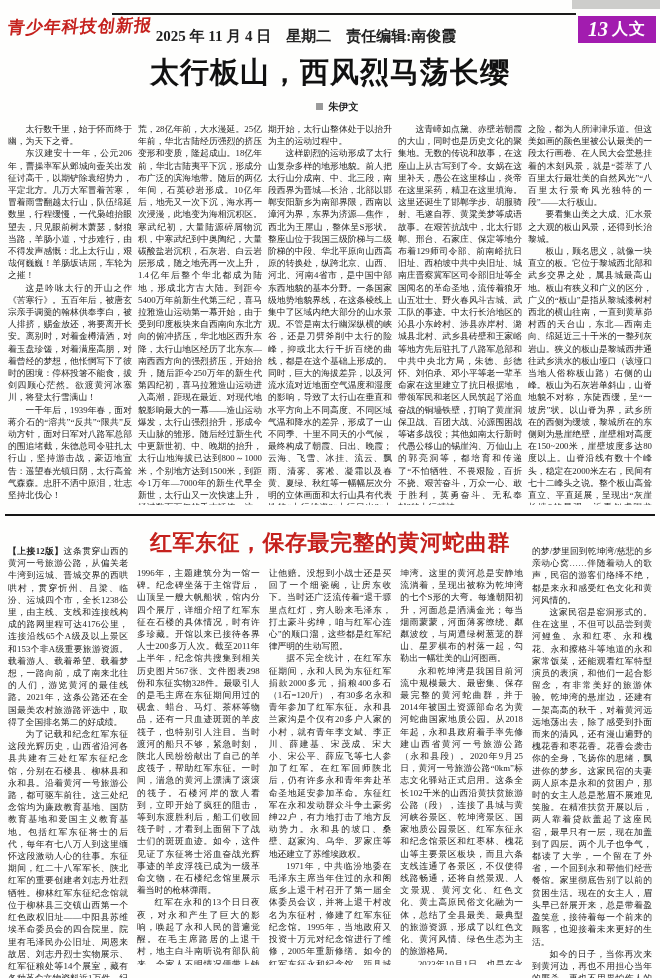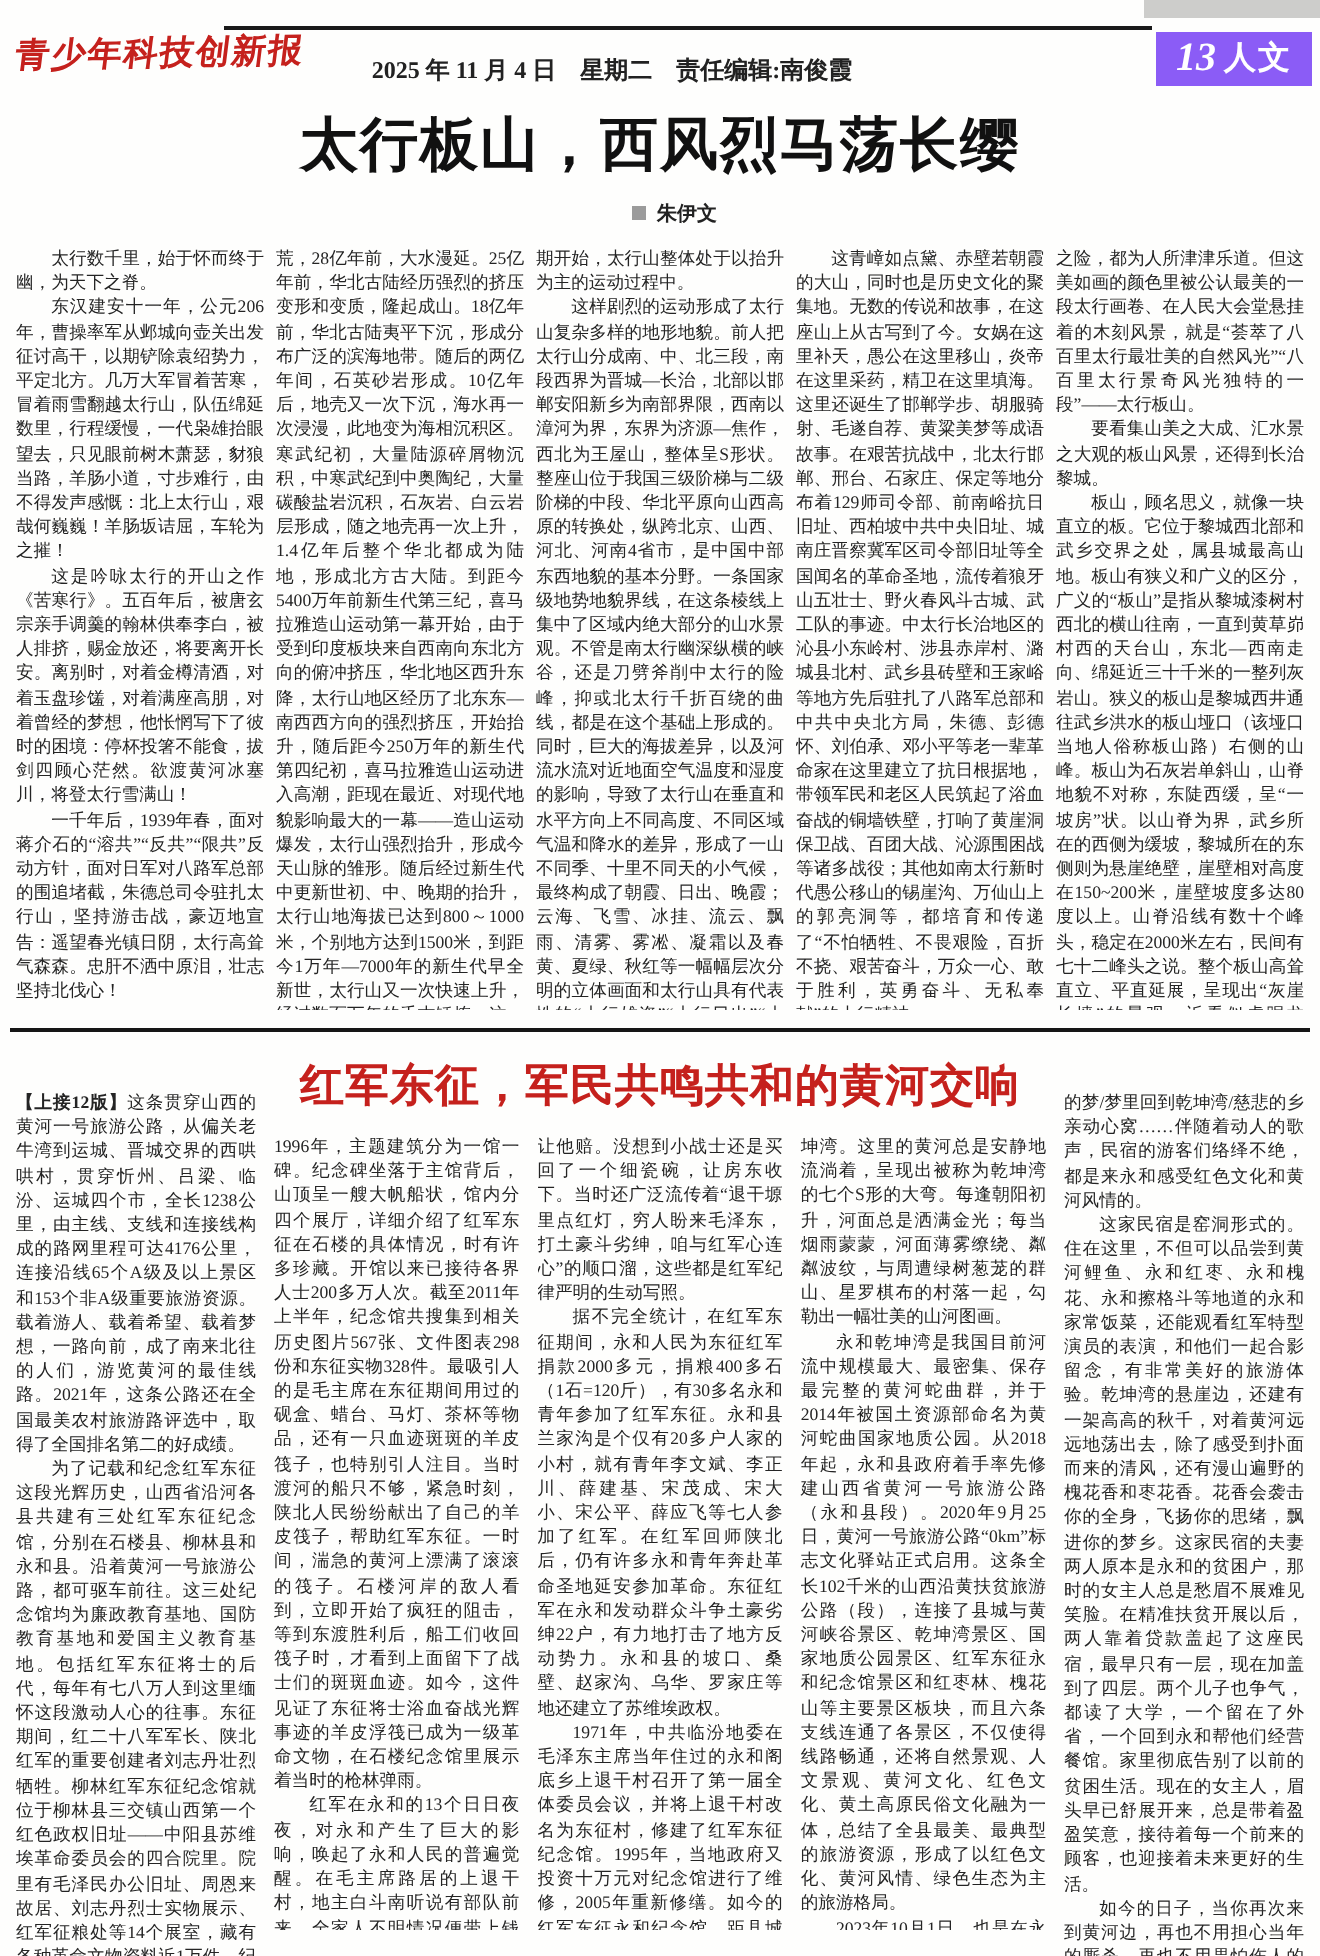--- a/index.html
+++ b/index.html
@@ -15,26 +15,26 @@
   .header{position:relative;height:50px;}
   .masthead{
     position:absolute;left:8px;top:15px;
     font-size:17px;font-weight:bold;color:#c5211d;
     transform:skewX(-8deg) rotate(-1deg);
     letter-spacing:1px;white-space:nowrap;
   }
   .top-rule{position:absolute;top:13px;left:112px;right:84px;height:2px;background:#1a1a1a;}
   .dateline{
     position:absolute;top:27px;left:112px;right:160px;
-    text-align:center;font-size:12px;font-weight:bold;color:#222;
+    text-align:center;font-size:15px;font-weight:bold;color:#222;
     white-space:nowrap;
   }
   .pagebox{
     position:absolute;right:4px;top:16px;width:78px;height:27px;
-    background:#8b5cf6;color:#fff;display:flex;align-items:center;justify-content:center;
+    background:#a21caf;color:#fff;display:flex;align-items:center;justify-content:center;
     gap:4px;
   }
   .pagebox .num{font-style:italic;font-weight:bold;font-size:20px;font-family:"Liberation Serif",serif;}
   .pagebox .sec{font-weight:900;font-size:16px;font-family:"Liberation Sans",sans-serif;letter-spacing:1px;}
   
   .a1-title{
     text-align:center;margin-top:3px;
     font-family:"Liberation Sans","DejaVu Sans",sans-serif;
     font-weight:900;font-size:29px;letter-spacing:1px;color:#111;
   }
@@ -111,21 +111,21 @@
   </div>
 
   <div class="mid-rule"></div>
 
   <div class="a2">
     <div class="col side">
         <p class="cont"><b>【上接12版】</b>这条贯穿山西的黄河一号旅游公路，从偏关老牛湾到运城、晋城交界的西哄哄村，贯穿忻州、吕梁、临汾、运城四个市，全长1238公里，由主线、支线和连接线构成的路网里程可达4176公里，连接沿线65个A级及以上景区和153个非A级重要旅游资源。载着游人、载着希望、载着梦想，一路向前，成了南来北往的人们，游览黄河的最佳线路。2021年，这条公路还在全国最美农村旅游路评选中，取得了全国排名第二的好成绩。</p>
         <p>为了记载和纪念红军东征这段光辉历史，山西省沿河各县共建有三处红军东征纪念馆，分别在石楼县、柳林县和永和县。沿着黄河一号旅游公路，都可驱车前往。这三处纪念馆均为廉政教育基地、国防教育基地和爱国主义教育基地。包括红军东征将士的后代，每年有七八万人到这里缅怀这段激动人心的往事。东征期间，红二十八军军长、陕北红军的重要创建者刘志丹壮烈牺牲。柳林红军东征纪念馆就位于柳林县三交镇山西第一个红色政权旧址——中阳县苏维埃革命委员会的四合院里。院里有毛泽民办公旧址、周恩来故居、刘志丹烈士实物展示、红军征粮处等14个展室，藏有各种革命文物资料近1万件。纪念馆与黄河三峡母亲峰景区距离仅有三百米，又与红军东征坪上渡口、红军东征强渡黄河天险浮雕、刘志丹将军殉难纪念亭等红色旅游景点连接成了一条线，是柳林红色旅游的重要线路。</p>
       </div>
     <div class="a2-mid">
-      <div class="a2-title">红军东征，军民共鸣共和的黄河交响</div>
+      <div class="a2-title">红军东征，保存最完整的黄河蛇曲群</div>
       <div class="a2-cols">
         <div class="col">
             <p class="cont">1996年，主题建筑分为一馆一碑。纪念碑坐落于主馆背后，山顶呈一艘大帆船状，馆内分四个展厅，详细介绍了红军东征在石楼的具体情况，时有许多珍藏。开馆以来已接待各界人士200多万人次。截至2011年上半年，纪念馆共搜集到相关历史图片567张、文件图表298份和东征实物328件。最吸引人的是毛主席在东征期间用过的砚盒、蜡台、马灯、茶杯等物品，还有一只血迹斑斑的羊皮筏子，也特别引人注目。当时渡河的船只不够，紧急时刻，陕北人民纷纷献出了自己的羊皮筏子，帮助红军东征。一时间，湍急的黄河上漂满了滚滚的筏子。石楼河岸的敌人看到，立即开始了疯狂的阻击，等到东渡胜利后，船工们收回筏子时，才看到上面留下了战士们的斑斑血迹。如今，这件见证了东征将士浴血奋战光辉事迹的羊皮浮筏已成为一级革命文物，在石楼纪念馆里展示着当时的枪林弹雨。</p>
             <p>红军在永和的13个日日夜夜，对永和产生了巨大的影响，唤起了永和人民的普遍觉醒。在毛主席路居的上退干村，地主白斗南听说有部队前来，全家人不明情况便带上钱物外逃，不想在路上碰见了红军，他们以为这下钱物和人都要没了，没想到红军认定他家是开明地主，非但没有动财物，还放他们回了家。有一位炊事班的小战士借了房东一个碗，意外摔碎了。因为之前红军战士帮自家修好了院墙，房东没打算</p>
           </div>
         <div class="col">
             <p class="cont">让他赔。没想到小战士还是买回了一个细瓷碗，让房东收下。当时还广泛流传着“退干塬里点红灯，穷人盼来毛泽东，打土豪斗劣绅，咱与红军心连心”的顺口溜，这些都是红军纪律严明的生动写照。</p>
             <p>据不完全统计，在红军东征期间，永和人民为东征红军捐款2000多元，捐粮400多石（1石=120斤），有30多名永和青年参加了红军东征。永和县兰家沟是个仅有20多户人家的小村，就有青年李文斌、李正川、薛建基、宋茂成、宋大小、宋公平、薛应飞等七人参加了红军。在红军回师陕北后，仍有许多永和青年奔赴革命圣地延安参加革命。东征红军在永和发动群众斗争土豪劣绅22户，有力地打击了地方反动势力。永和县的坡口、桑壁、赵家沟、乌华、罗家庄等地还建立了苏维埃政权。</p>
             <p>1971年，中共临汾地委在毛泽东主席当年住过的永和阁底乡上退干村召开了第一届全体委员会议，并将上退干村改名为东征村，修建了红军东征纪念馆。1995年，当地政府又投资十万元对纪念馆进行了维修，2005年重新修缮。如今的红军东征永和纪念馆，距县城80余里，占地2500平方米，以“英明决策展辉煌”“红军东征在永和”和“老区人民爱红军”为主题分三个展厅，用大量的实物图片、雕刻作品等真实地再现了一幅幅可歌可泣的东征历史画面，全面展示了当年红军东征的丰功伟绩。东征纪念馆外就是黄河乾</p>
           </div>

